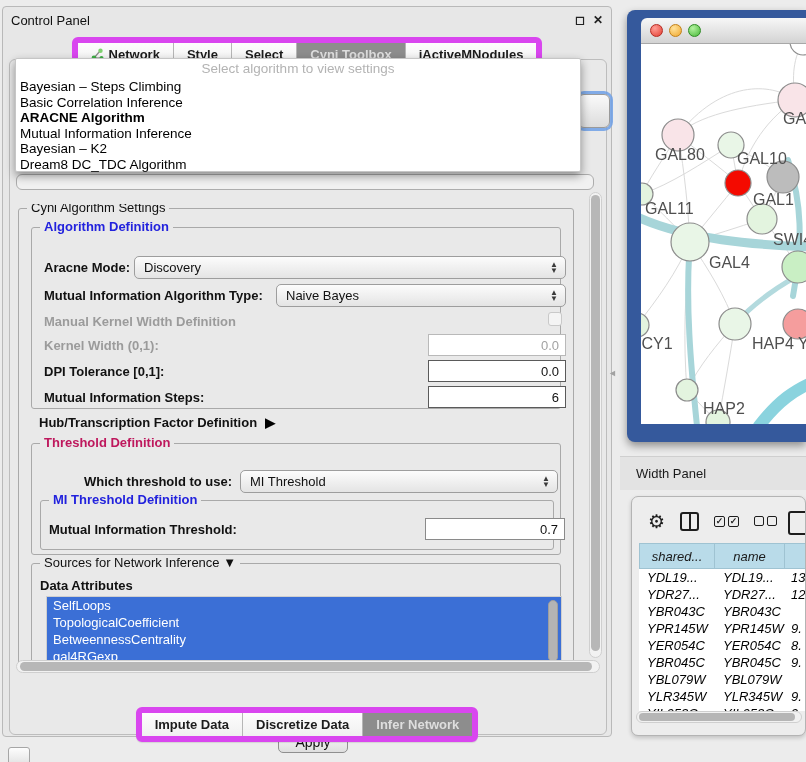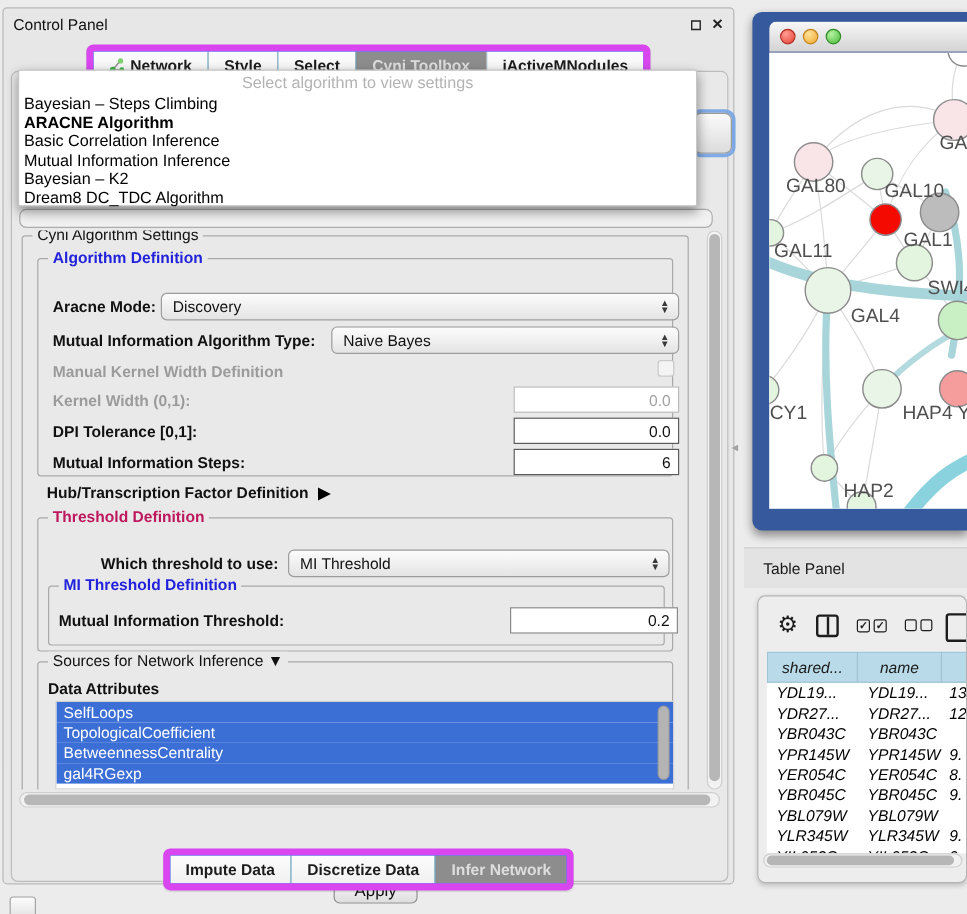--- a/index.html
+++ b/index.html
@@ -29,21 +29,21 @@
 
   
   .focus-combo-frag{position:absolute;left:568px;top:34px;width:32px;height:34px;border-radius:6px;
       background:linear-gradient(#fafafa,#dcdcdc);border:1px solid #9a9a9a;
       box-shadow:0 0 0 3px rgba(110,160,230,.85);z-index:1;}
   .combo-sliver{position:absolute;left:6px;top:114px;width:578px;height:16px;border:1px solid #adadad;
       border-radius:6px;background:#f1f1f1;z-index:1;}
 
   
   .settings{position:absolute;left:4px;top:132px;width:590px;height:482px;z-index:2;overflow:hidden;}
-  .clip{position:absolute;left:0;top:0;width:572px;height:466px;overflow:hidden;}
+  .clip{position:absolute;left:0;top:12px;width:572px;height:466px;overflow:hidden;}
   .groupbox{position:absolute;border:1px solid #a9a9a9;border-radius:3px;}
   .legend{position:absolute;top:-9px;left:8px;background:#e9e9e9;padding:0 4px;font-size:13px;
       font-weight:bold;color:#111;white-space:nowrap;}
   .legend.plain{font-weight:normal;}
   .lbl{position:absolute;font-size:13px;font-weight:bold;color:#111;white-space:nowrap;}
   .lbl.dis{color:#9b9b9b;}
   .combo{position:absolute;height:23px;border:1px solid #9d9d9d;border-radius:5px;
       background:linear-gradient(#fcfcfc,#e4e4e4);display:flex;align-items:center;
       padding:0 20px 0 9px;font-size:13px;color:#111;}
   .combo .spin{position:absolute;right:7px;top:50%;transform:translateY(-50%);display:flex;
@@ -216,21 +216,21 @@
                 <span>MI Threshold</span>
                 <span class="spin">
                     <span>▲</span>
                     <span>▼</span>
                   </span>
               </div>
               <div class="groupbox" style="left:8px;top:56px;width:514px;height:50px;">
                 <span class="legend" style="color:#2222dd;">MI Threshold Definition</span>
                 <span class="lbl" style="left:8px;top:21px;">Mutual Information Threshold:</span>
                 <div class="field mid" style="left:384px;top:17px;width:140px;">
-                  <span>0.2</span>
+                  <span>0.7</span>
                 </div>
               </div>
             </div>
 
             <div class="groupbox" style="left:12px;top:354px;width:530px;height:130px;">
               <span class="legend plain">
                 <span>Sources for Network Inference</span> <span>▼</span>
               </span>
               <span class="lbl" style="left:8px;top:14px;">Data Attributes</span>
               <div class="attr-list" style="left:14px;top:32px;width:516px;height:74px;">
@@ -267,22 +267,22 @@
           <div class="tab sel">
             <span>Infer Network</span>
           </div>
         </div>
     </div>
 
     <div class="popup">
       <div class="prompt">Select algorithm to view settings</div>
       <div id="algoItems">
           <div class="item">Bayesian – Steps Climbing</div>
+          <div class="item">Basic Correlation Inference</div>
           <div class="item bold">ARACNE Algorithm</div>
-          <div class="item">Basic Correlation Inference</div>
           <div class="item">Mutual Information Inference</div>
           <div class="item">Bayesian – K2</div>
           <div class="item">Dream8 DC_TDC Algorithm</div>
         </div>
     </div>
   </section>
 
   <span class="splitter">◄</span>
 
   <section class="netwin">
@@ -345,21 +345,21 @@
           <text x="68" y="224" font-size="16" fill="#4f4f4f" font-family="&quot;Liberation Sans&quot;,sans-serif">GAL4</text>
           <text x="-12" y="305" font-size="16" fill="#4f4f4f" font-family="&quot;Liberation Sans&quot;,sans-serif">GCY1</text>
           <text x="111" y="305" font-size="16" fill="#4f4f4f" font-family="&quot;Liberation Sans&quot;,sans-serif">HAP4</text>
           <text x="157" y="305" font-size="16" fill="#4f4f4f" font-family="&quot;Liberation Sans&quot;,sans-serif">Y</text>
           <text x="62" y="370" font-size="16" fill="#4f4f4f" font-family="&quot;Liberation Sans&quot;,sans-serif">HAP2</text>
         </svg>
     </div>
   </section>
 
   <div class="tp-titlebar">
-    <span>Table Panel</span>
+    <span>Width Panel</span>
   </div>
 
   <section class="tpwin">
     <div class="tp-toolbar">
       <span class="gear">⚙</span>
       <span class="colsic"></span>
       <span class="cbpair">
         <span class="cb">✓</span>
           <span class="cb">✓</span>
       </span>

